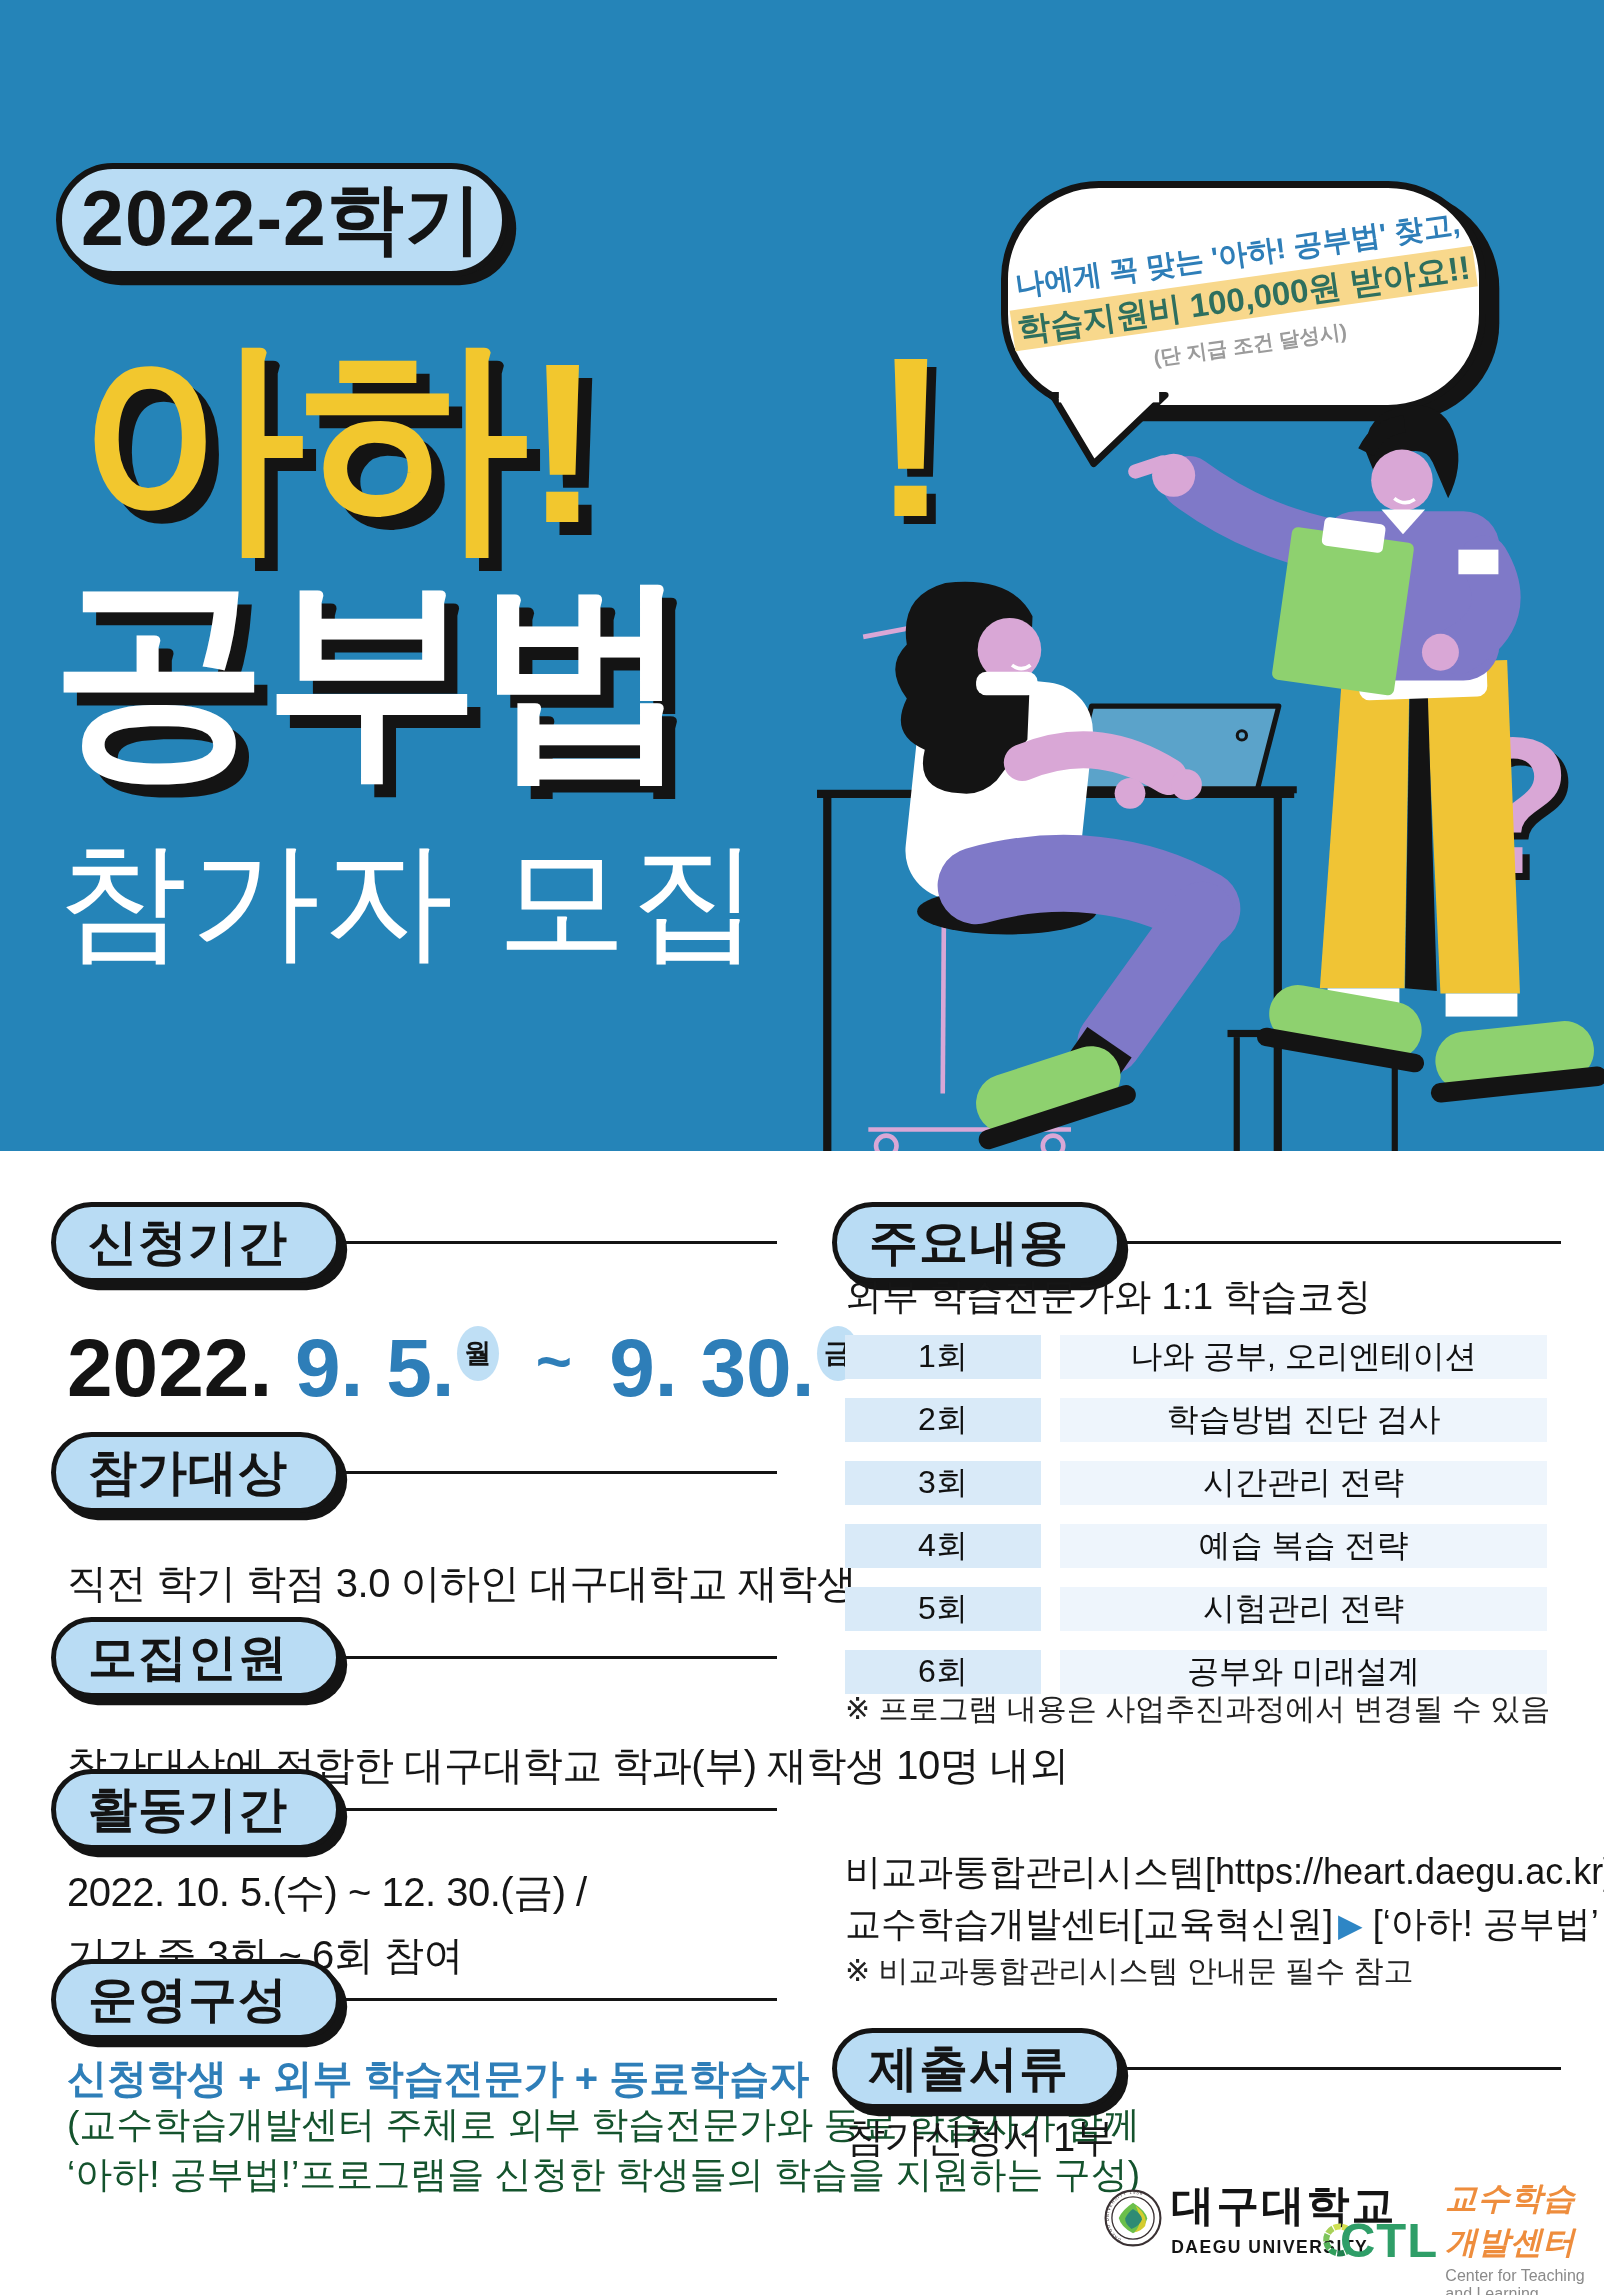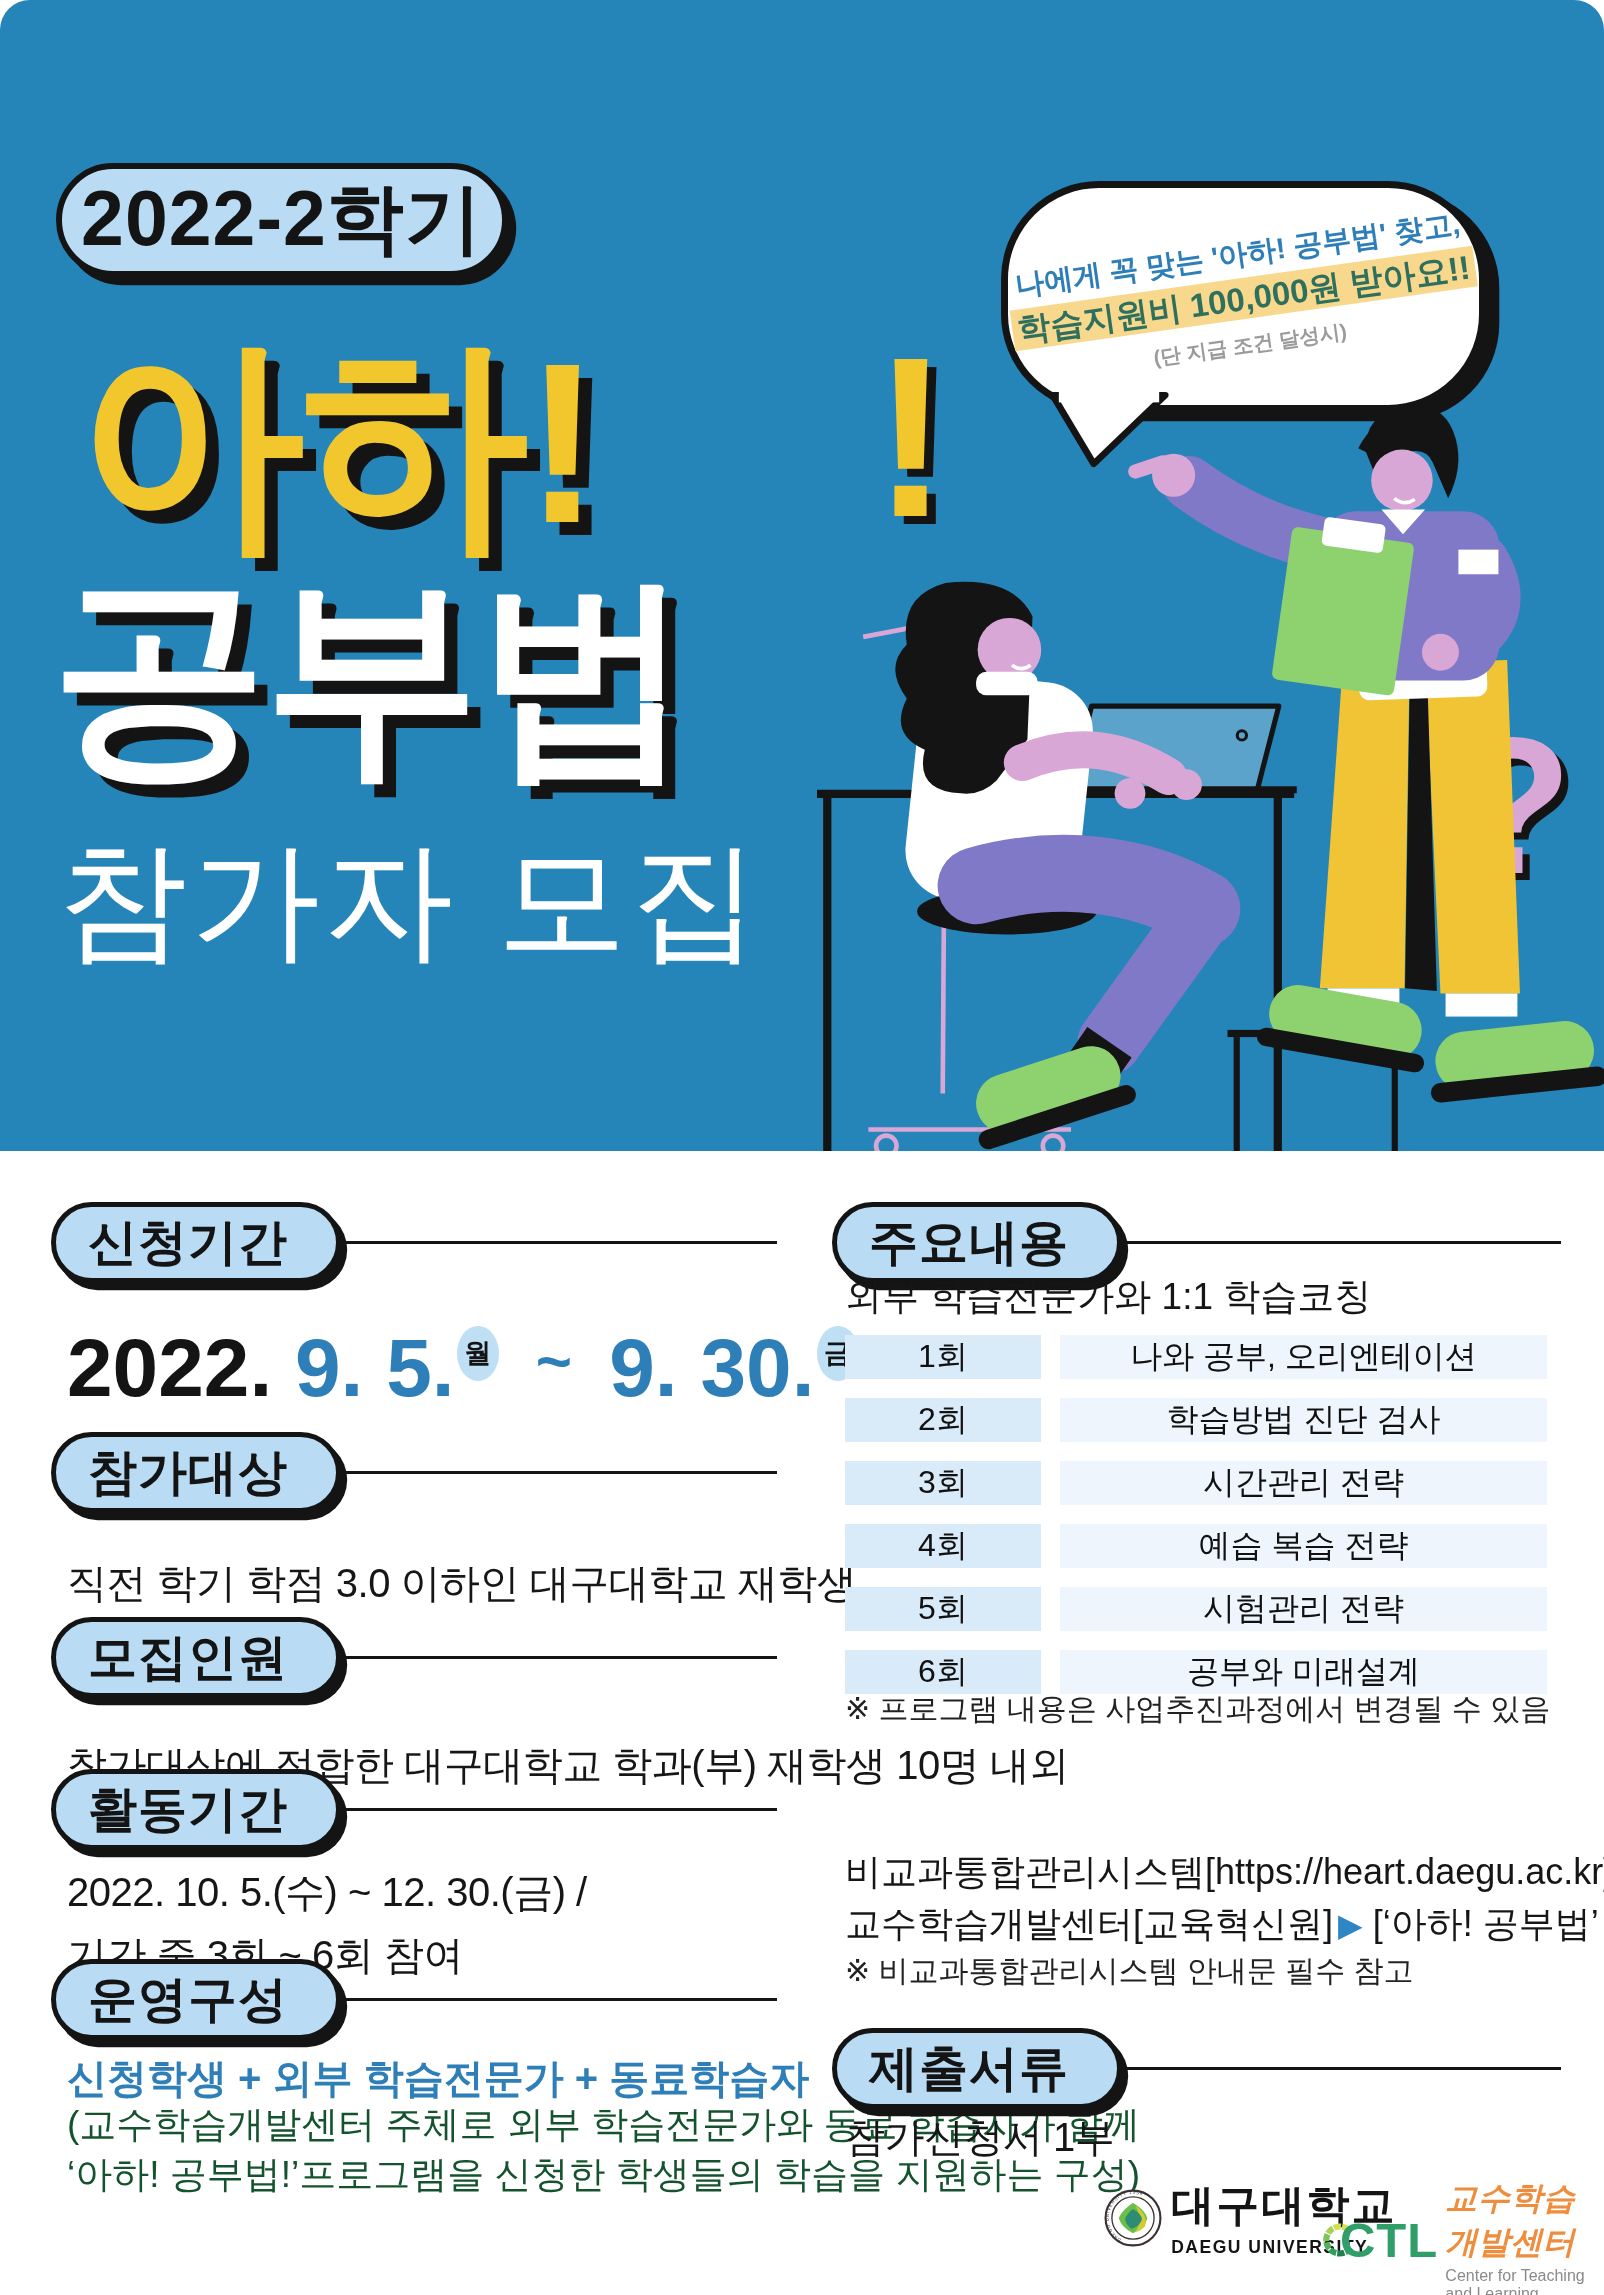--- a/index.html
+++ b/index.html
@@ -1,17 +1,17 @@
 <!DOCTYPE html>
 <html style="font-size:8.2px"><head>
 <meta charset="utf-8">
 <style>
   html,body{margin:0;padding:0;background:#ffffff;}
   .poster{position:relative;width:1604px;height:2295px;overflow:hidden;background:#ffffff;
-          font-family:"Liberation Sans","DejaVu Sans",sans-serif;color:#141414;border-radius:30px;}
+          font-family:"Liberation Sans","DejaVu Sans",sans-serif;color:#141414;}
   
   .hero{position:absolute;left:0;top:0;width:1604px;height:1151px;background:#2584B8;overflow:hidden;}
   .badge{position:absolute;left:56px;top:163px;width:452px;height:114px;background:#B9DCF4;
          border:6.2px solid #141414;border-radius:62px;box-shadow:8.2px 8.2px 0 #141414;
          display:flex;align-items:center;justify-content:center;font-size:77px;font-weight:bold;
          letter-spacing:1px;box-sizing:border-box;}
   .bubble{position:absolute;left:1001px;top:181px;width:485px;height:231px;background:#ffffff;
           border:7.2px solid #141414;border-radius:98px;box-shadow:13.3px 9.2px 0 #141414;
           box-sizing:border-box;display:flex;align-items:center;justify-content:center;}
   .bubble-rot{transform:rotate(-8deg);text-align:center;line-height:1.45;}

